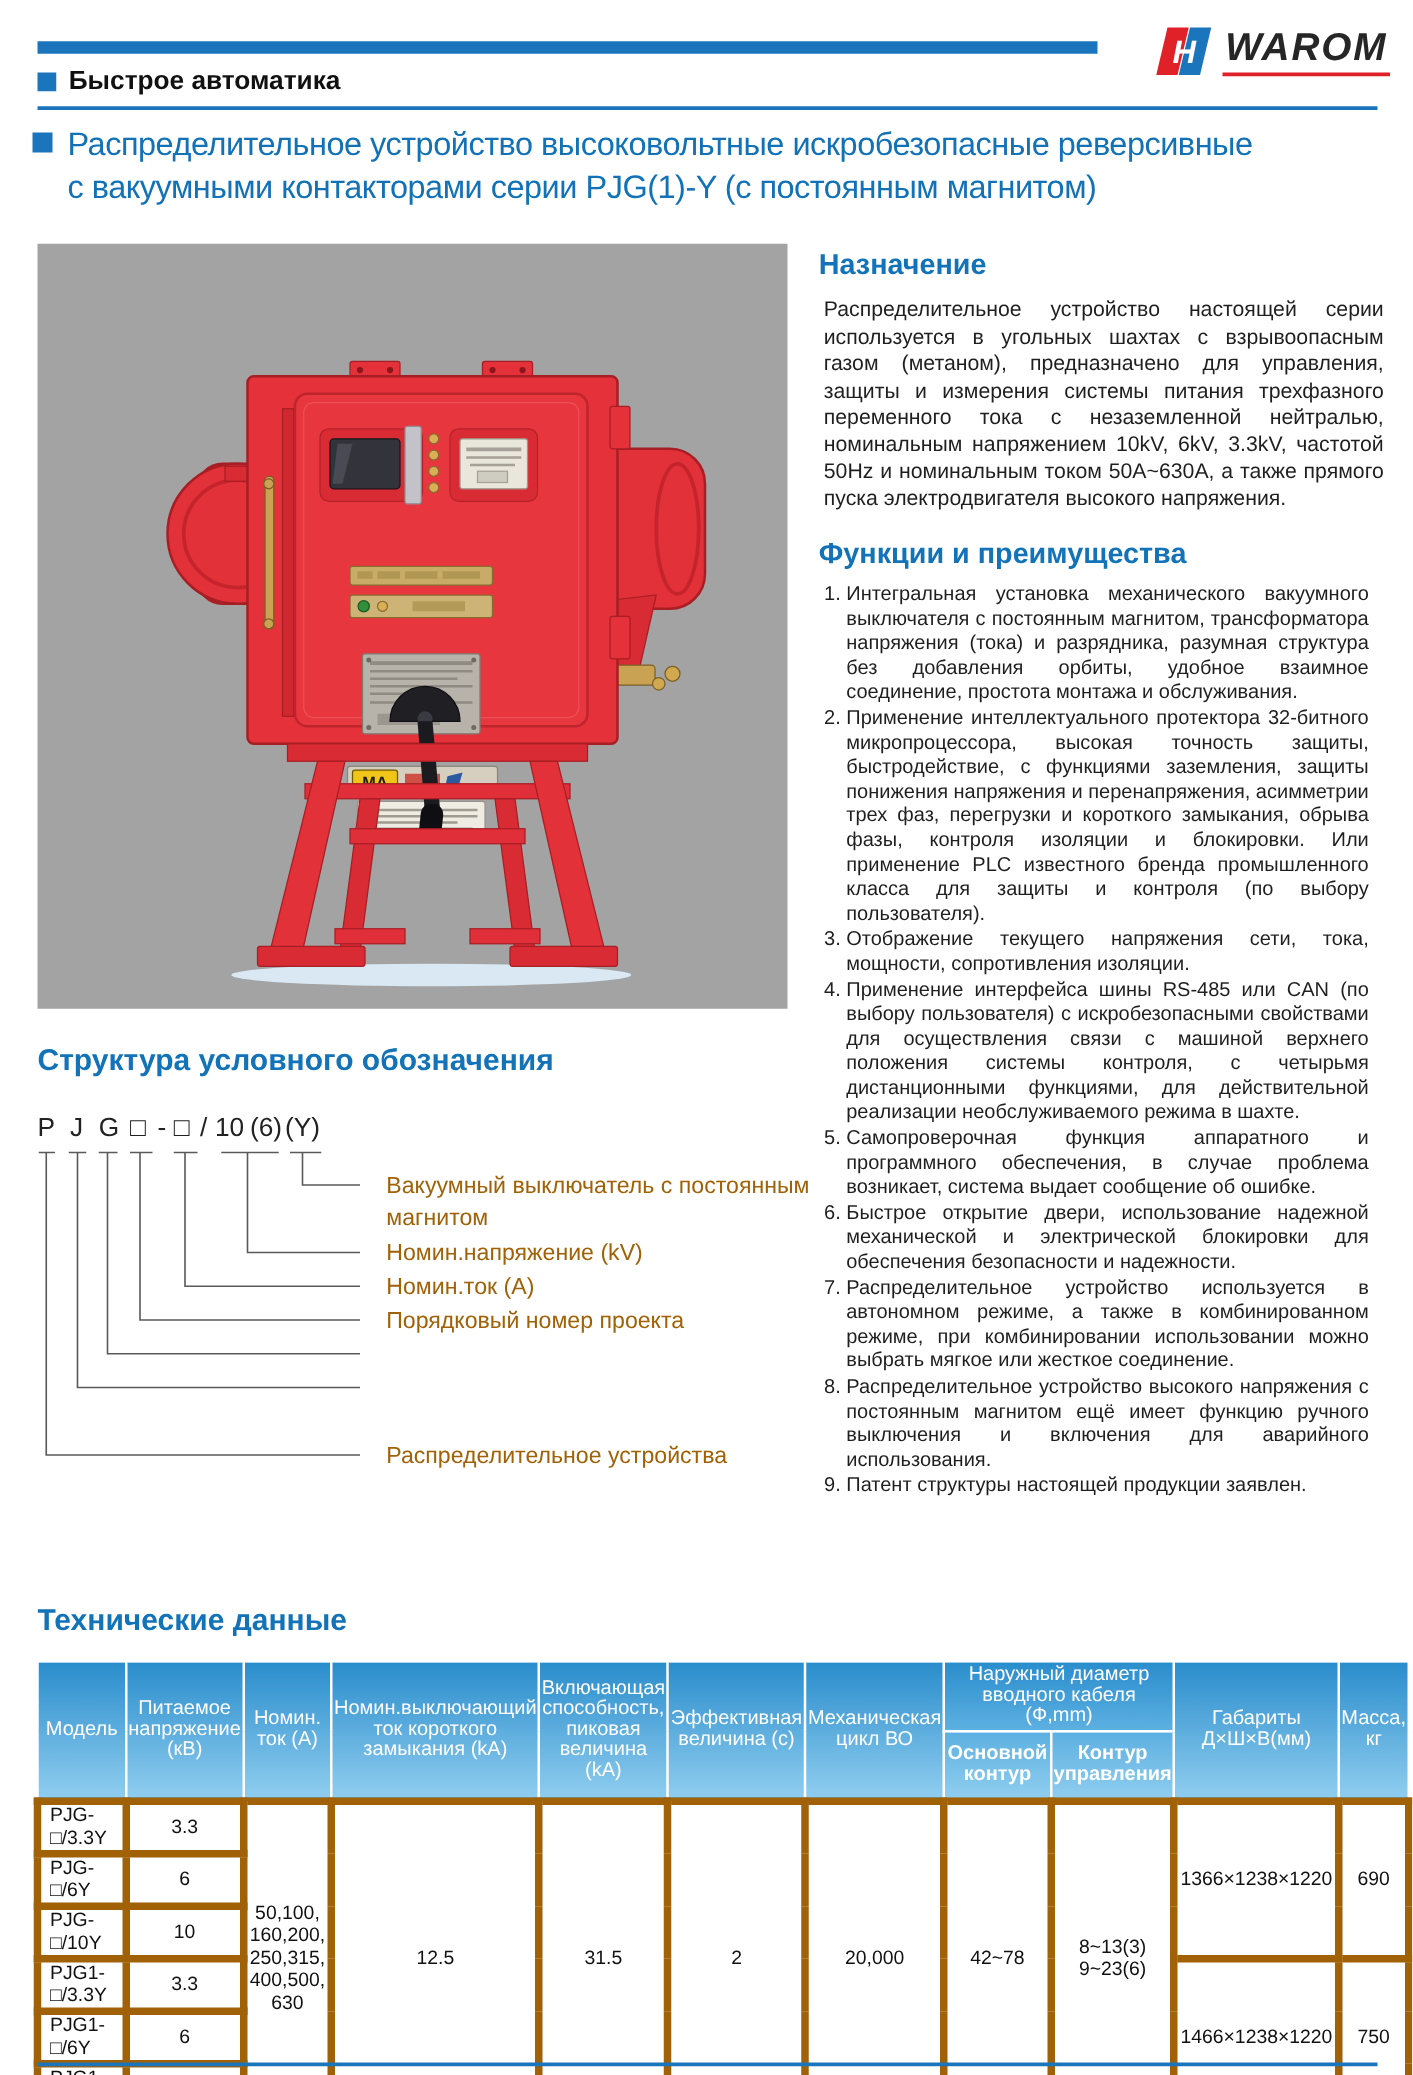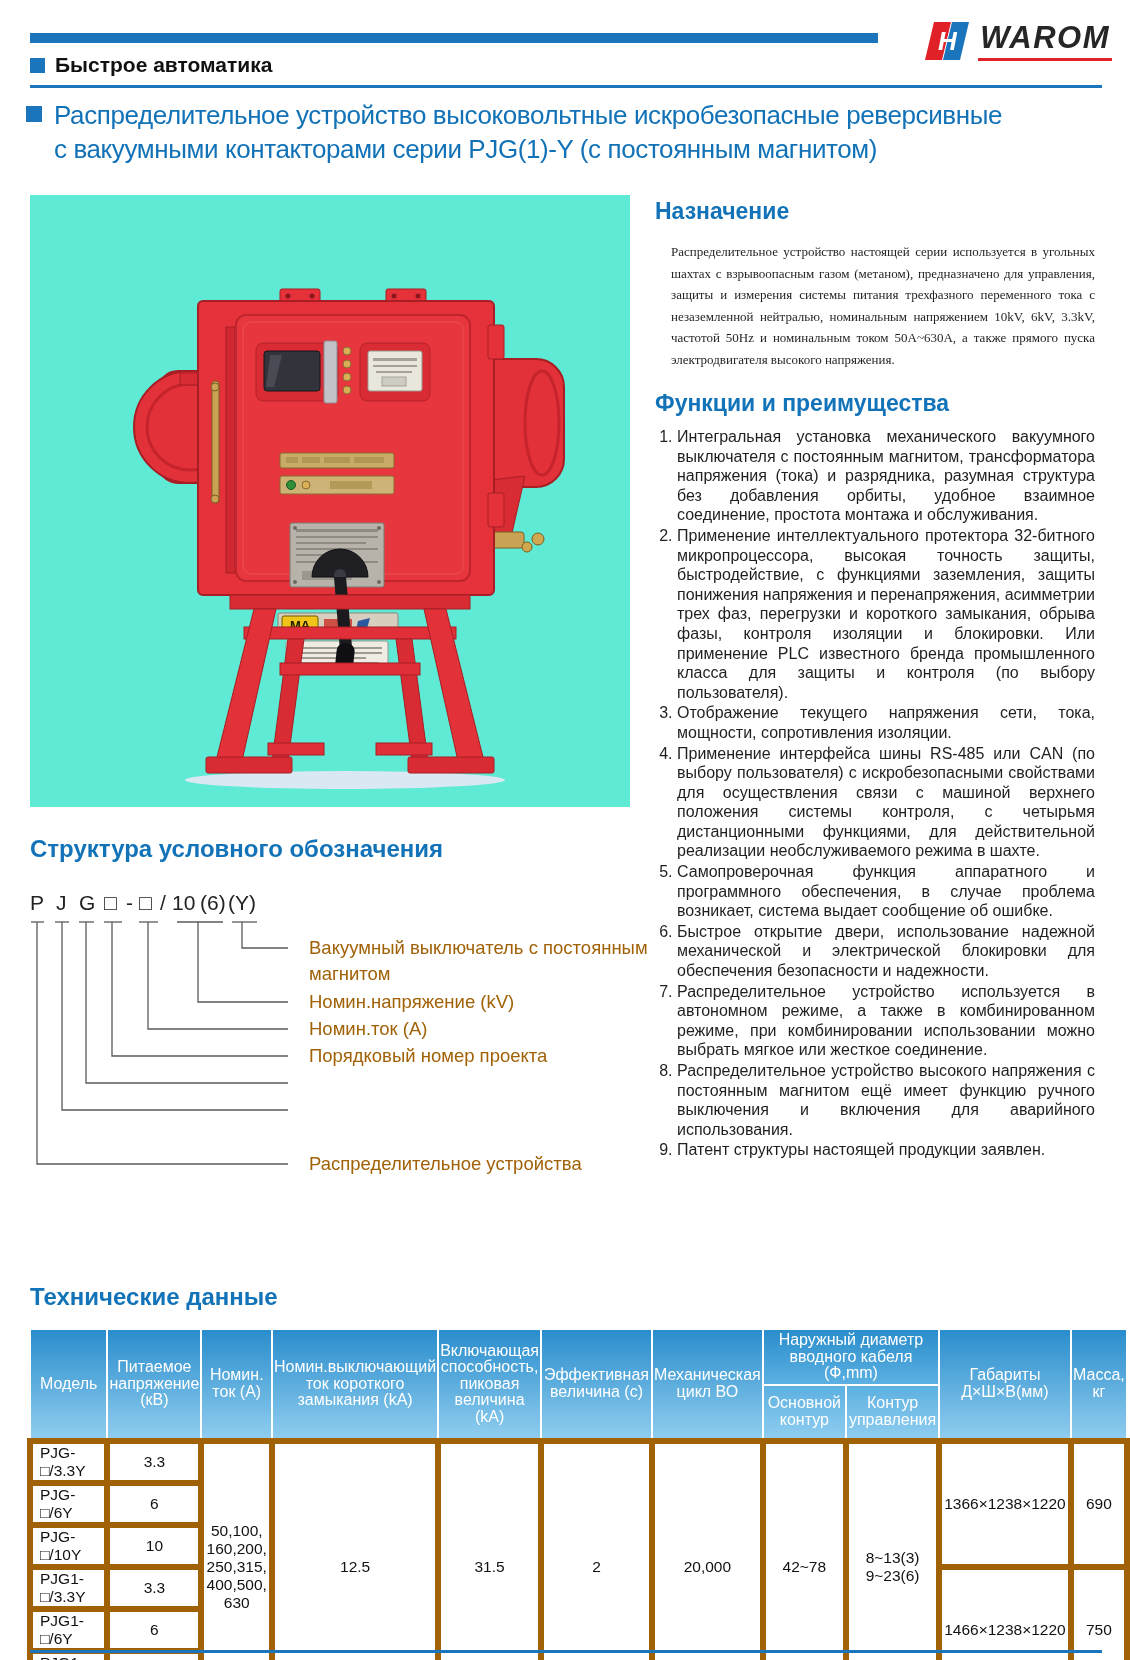--- a/index.html
+++ b/index.html
@@ -19,47 +19,47 @@
   .section-label { font-size:21px; font-weight:bold; color:#111; }
   .thin-line { left:30px; top:85px; width:1072px; height:3px; background:#1b75bc; }
   .footer-line { left:30px; top:1650px; width:1072px; height:3px; background:#1b75bc; }
 
   
   .title { left:26px; top:98px; width:1085px; display:flex; gap:12px; }
   .title .blue-sq { margin-top:8px; width:16px; height:16px; }
   .title-text { font-size:26px; line-height:34px; color:#1272b7; letter-spacing:-0.4px; }
 
   
-  .photo-panel { left:30px; top:195px; width:600px; height:612px; background:#5eead4; }
+  .photo-panel { left:30px; top:195px; width:600px; height:612px; background:#a3a3a3; }
 
   
   .right-col { left:655px; top:198px; width:456px; }
   .h-blue { color:#1273b8; font-size:23px; font-weight:bold; margin:0 0 12px 0; }
   .h-blue2 { color:#1273b8; font-size:23px; font-weight:bold; margin:20px 0 10px 0; }
-  .body-text { font-size:13px; line-height:21.5px; text-align:justify; margin:16px;font-family:Liberation Serif, serif; }
+  .body-text { font-size:17px; line-height:21.5px; text-align:justify; margin:4px; }
   ol.func-list { margin:0; padding-left:22px; }
   ol.func-list li { font-size:16px; line-height:19.6px; text-align:justify; margin:0 16px 1px 0; }
 
   
   .structure { left:30px; top:835px; width:640px; height:470px; }
   .structure .head { font-size:24px; font-weight:bold; color:#1273b8; }
   .code-line { position:absolute; left:0; top:56px; width:300px; height:26px; font-size:21px; color:#222; }
   .code-line span { position:absolute; top:0; }
   .struct-label { position:absolute; left:279px; width:348px; font-size:18.5px; line-height:26px; color:#a16207; }
 
   
   .tech-head { left:30px; top:1283px; font-size:24px; font-weight:bold; color:#1273b8; }
   table.tech { position:absolute; left:27px; top:1328px; border-collapse:collapse; table-layout:fixed; }
   table.tech th {
     background:linear-gradient(180deg,#2a8dcc 0%,#8fcdef 100%);
     color:#fff; font-weight:normal; font-size:16px; line-height:16.5px;
     border:2px solid #fff; border-bottom:none; text-align:center; vertical-align:middle; padding:2px 1px;
   }
   table.tech th.sub-top { background:linear-gradient(180deg,#2a8dcc 0%,#5cb0e1 100%); }
-  table.tech th.sub { background:linear-gradient(180deg,#5cb0e1 0%,#8fcdef 100%); }
+  table.tech th.sub { background:linear-gradient(180deg,#5cb0e1 0%,#8fcdef 100%);font-weight:bold; }
   table.tech td {
     border:6px solid #a16207; font-size:15.5px; color:#111; text-align:center;
     vertical-align:middle; height:34px; padding:0 2px; background:#fff;
   }
   table.tech td.model { text-align:left; padding-left:7px; }
   .pre { white-space:pre-line; }
 </style>
 </head>
 <body>
 

